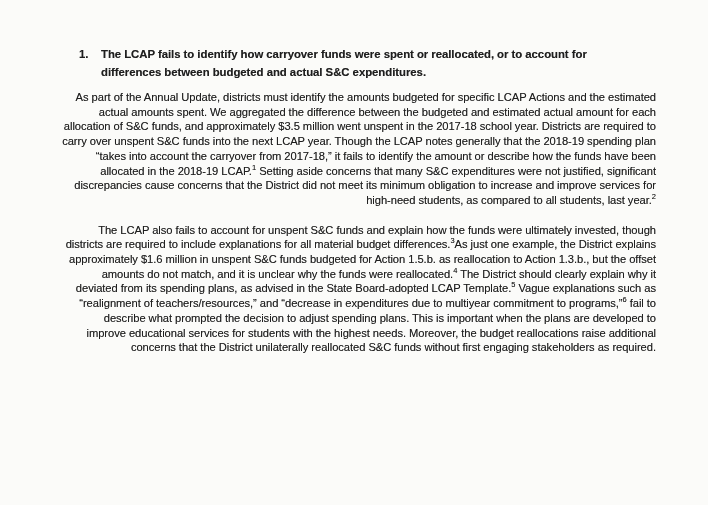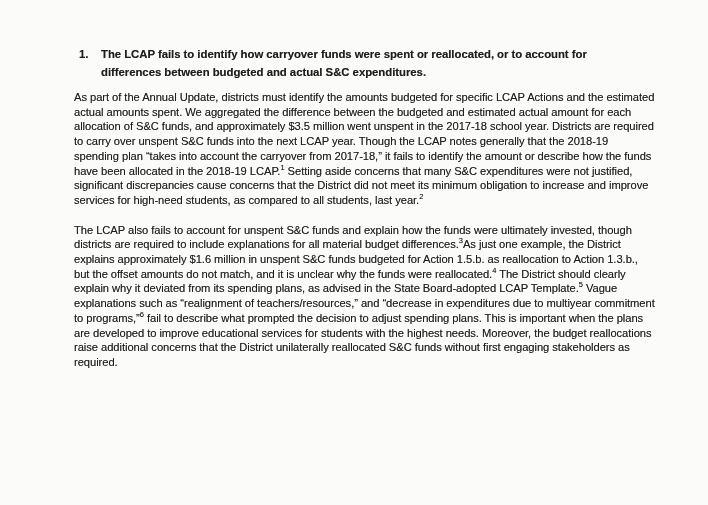--- a/index.html
+++ b/index.html
@@ -40,21 +40,22 @@
   .body-text {
     position: absolute;
     left: 62px;
     top: 90px;
     width: 594px;
     font-size: 11.2px;
     line-height: 14.7px;
     letter-spacing: -0.06px;
   }
   .para {
-    margin: 0 0 15px 12px;
+    margin: 0 0 15px 0;
+    text-align: right;
   }
   .para sup {
     font-size: 7.5px;
     line-height: 0;
     vertical-align: super;
     letter-spacing: 0;
   }
   .italic {
   }
 </style>

